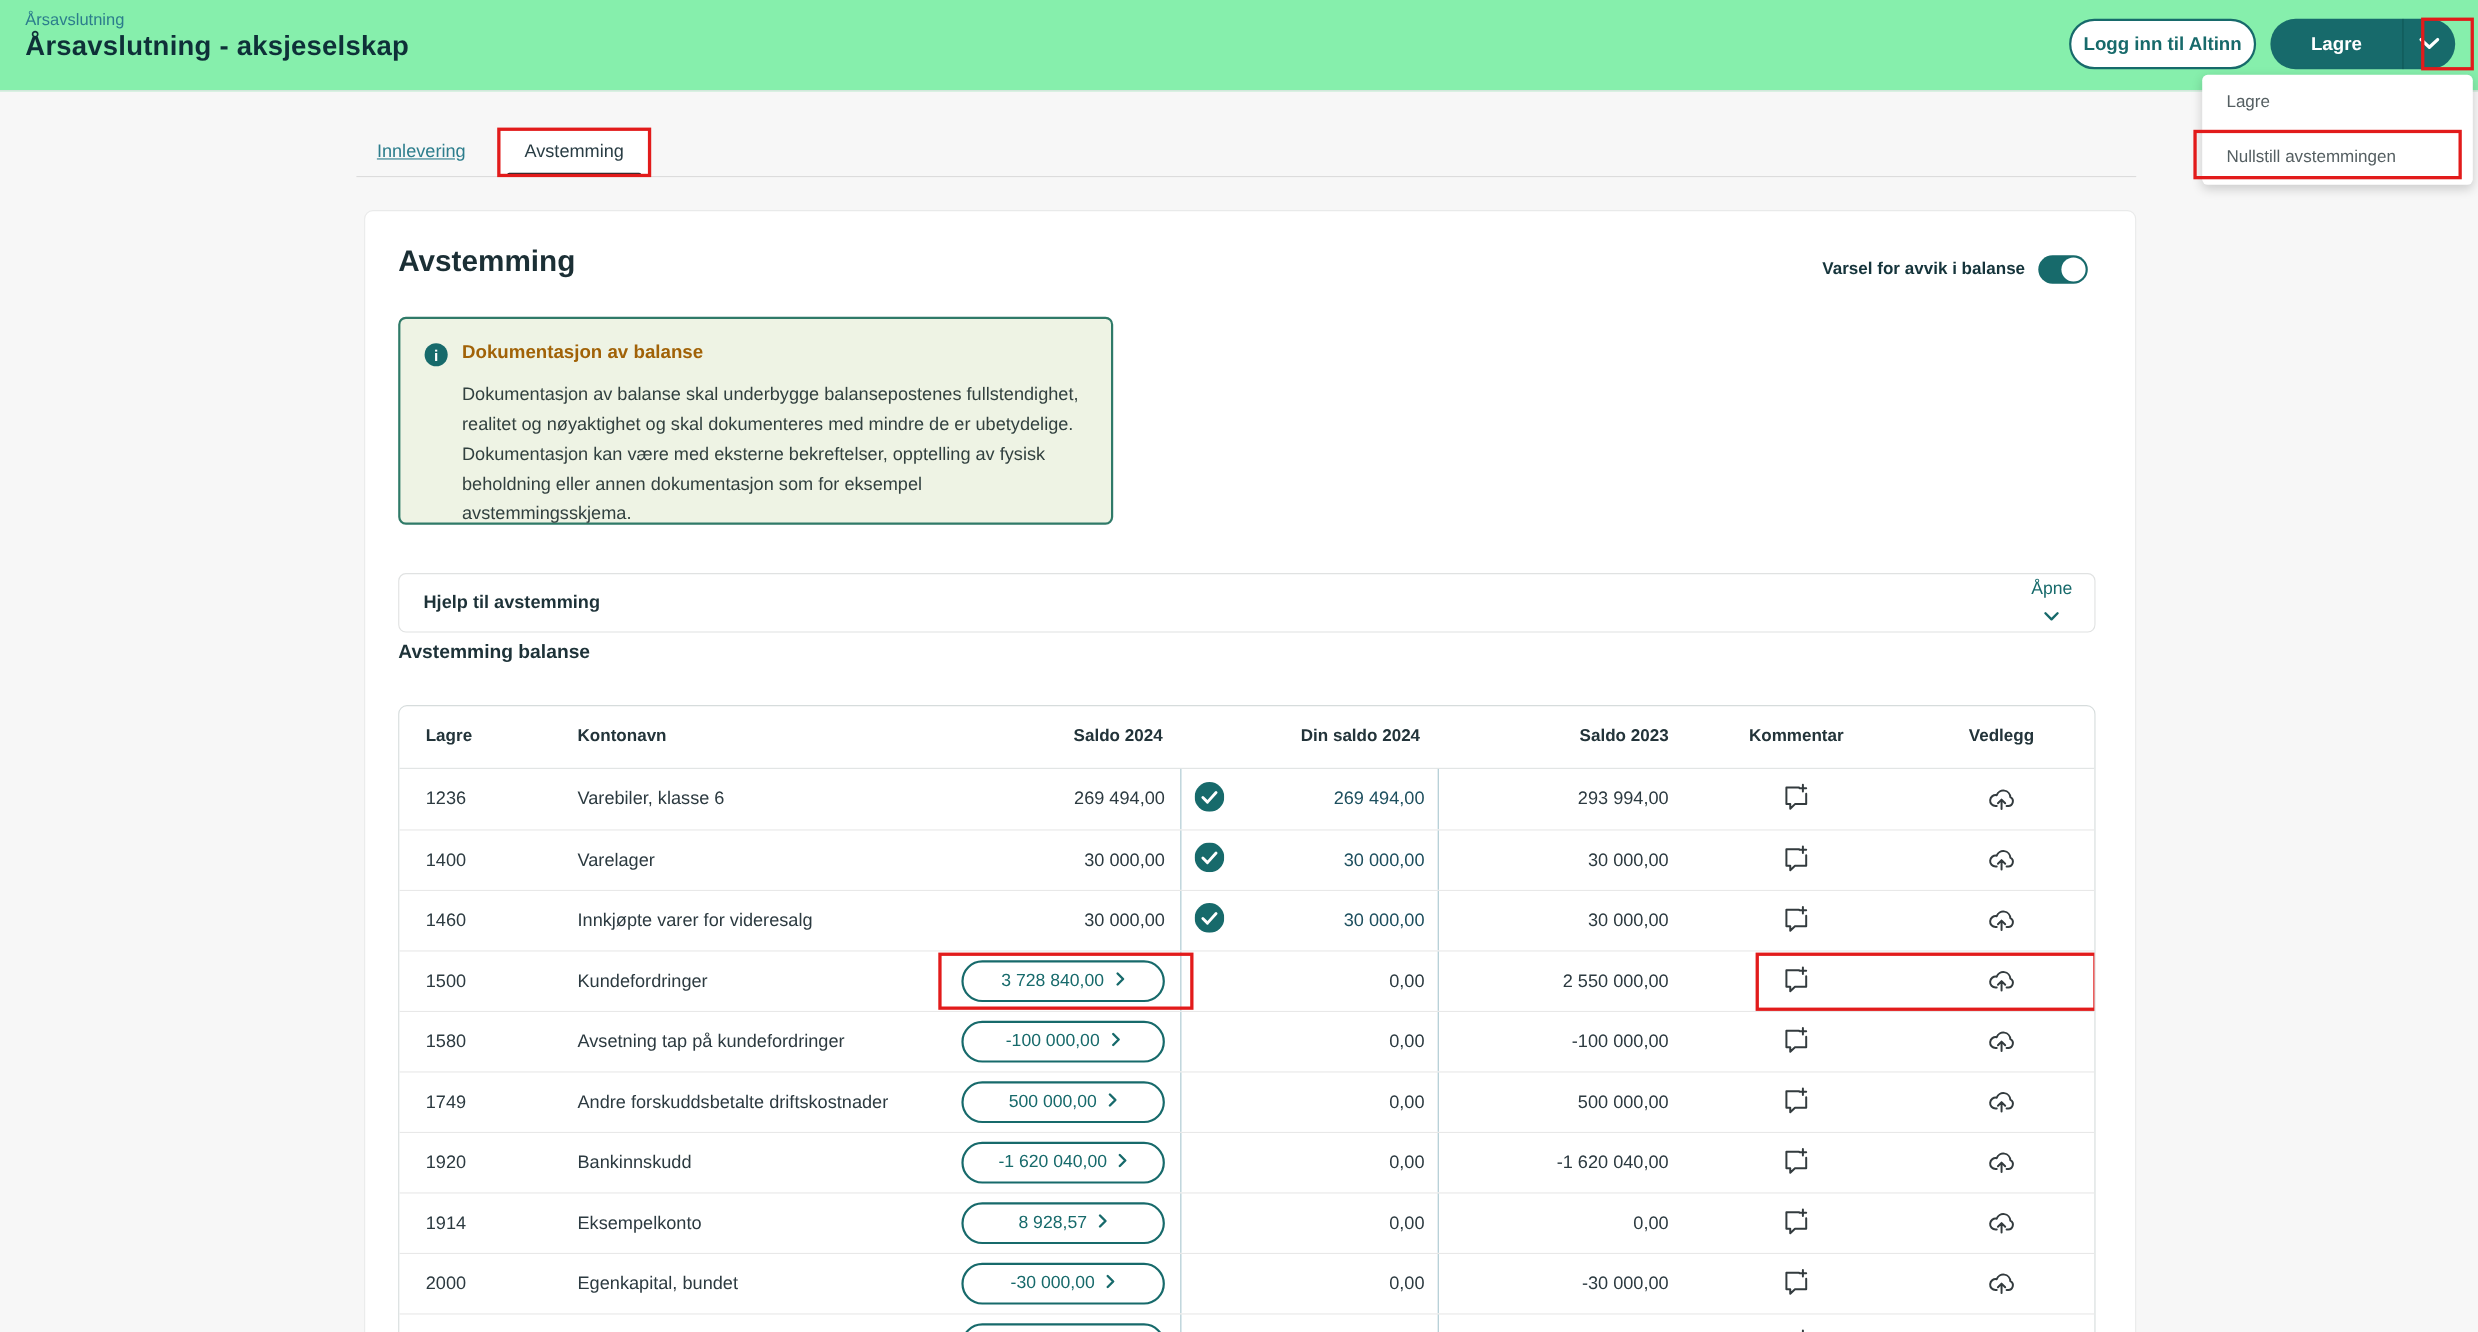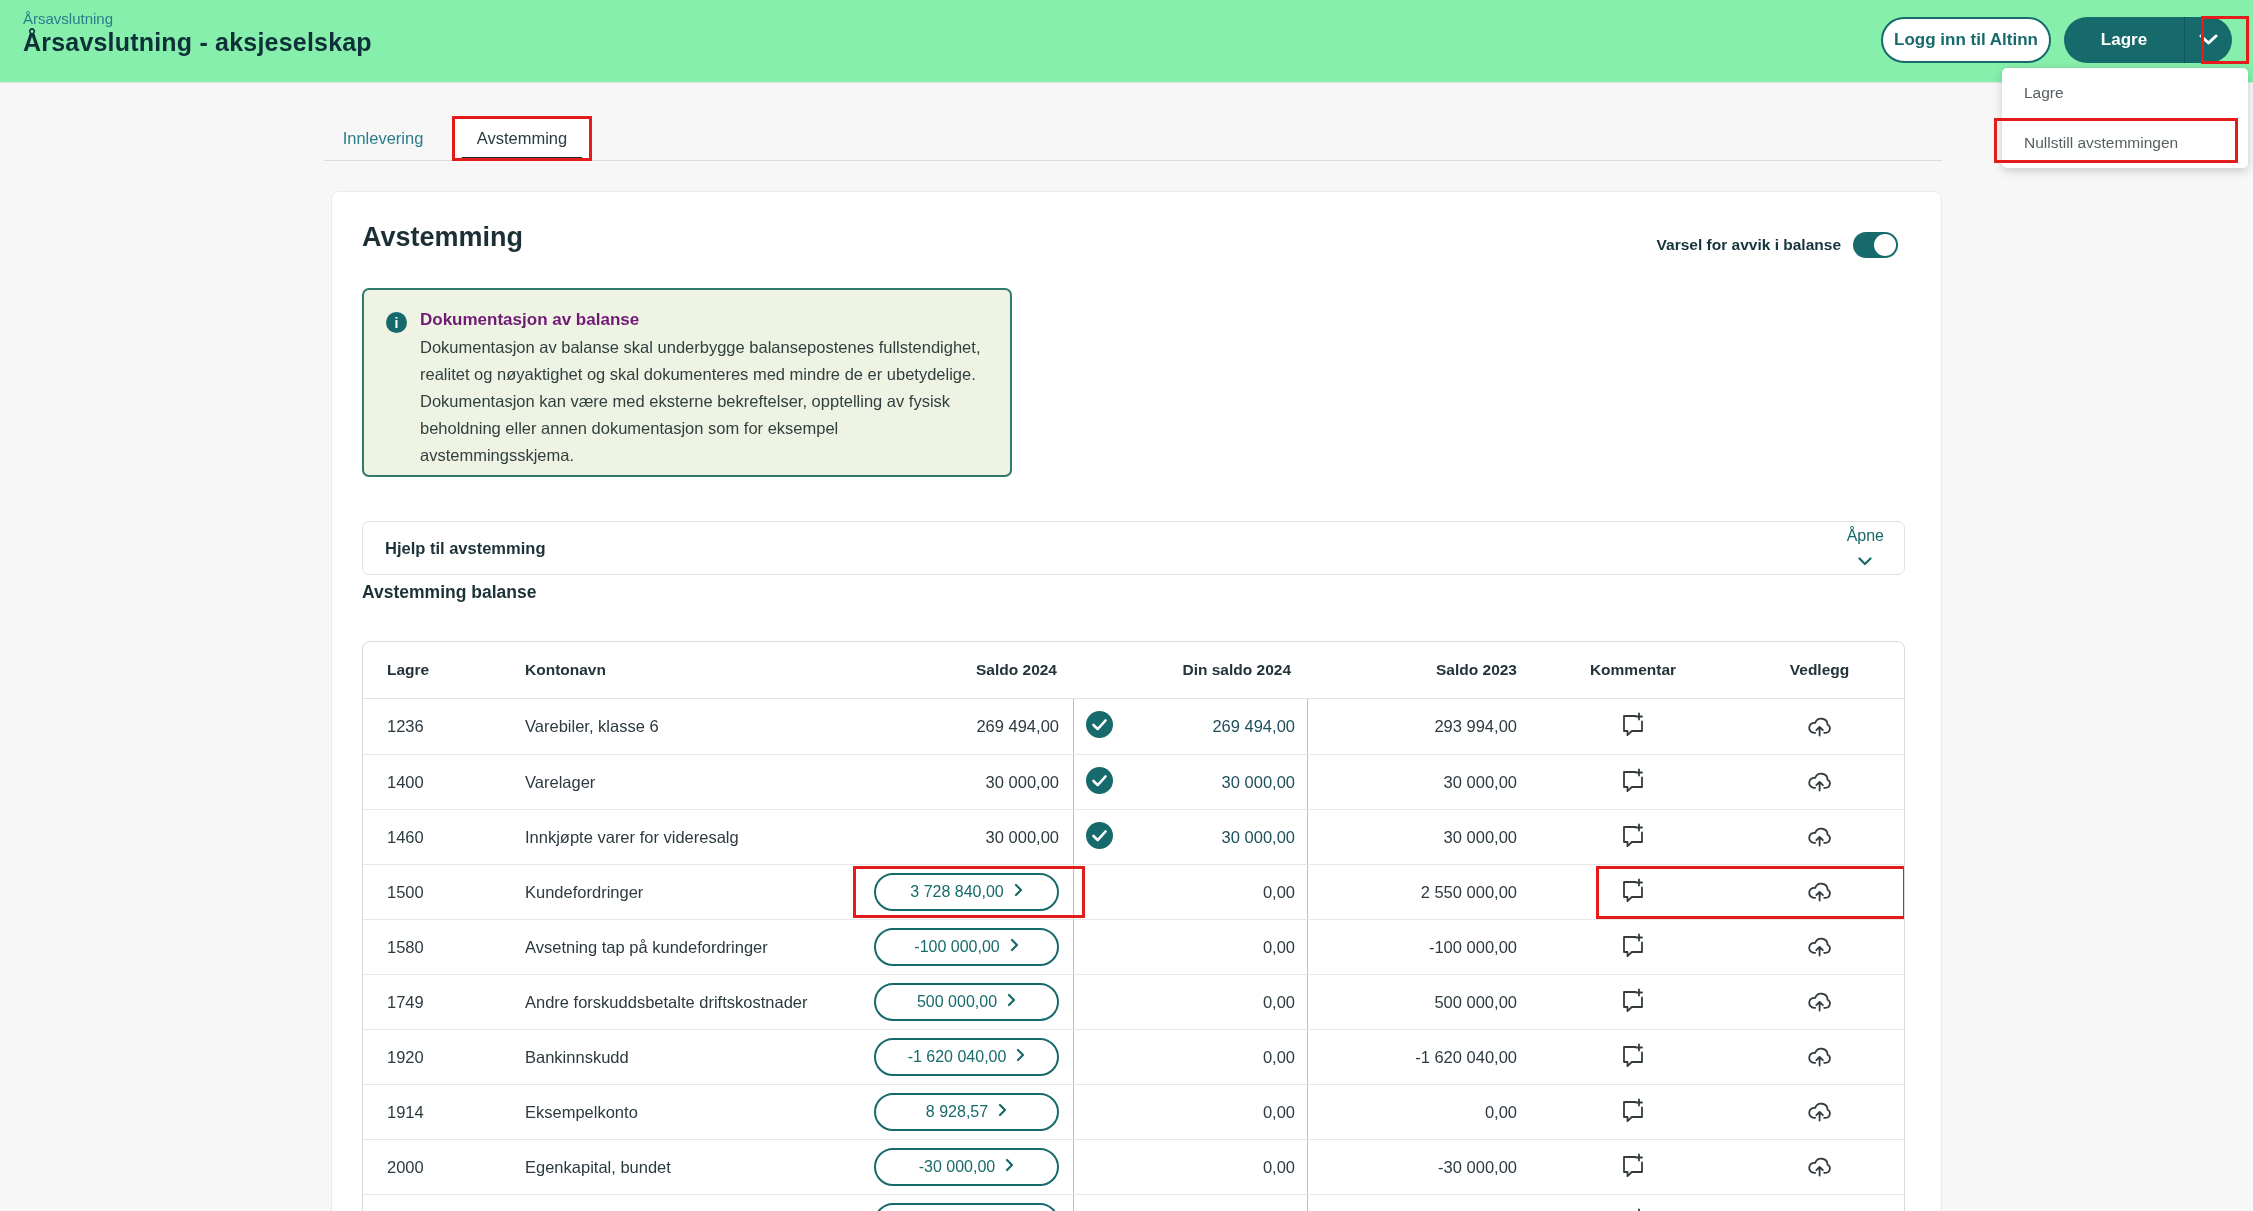--- a/index.html
+++ b/index.html
@@ -18,21 +18,21 @@
     border-radius:23px;background:#fff;color:var(--teal);font-size:17px;font-weight:700;cursor:pointer;}
   .btn-split{position:absolute;left:2064px;top:17px;width:168px;height:46px;border-radius:23px;background:var(--teal);
     display:flex;overflow:hidden;}
   .btn-main{flex:1;border:none;background:transparent;color:#fff;font-size:17px;font-weight:700;cursor:pointer;}
   .btn-caret{width:48px;border:none;border-left:1px solid #0f5657;background:transparent;cursor:pointer;
     display:flex;align-items:center;justify-content:center;}
 
   
   .tab{position:absolute;top:117px;height:43px;display:flex;align-items:center;justify-content:center;
     font-size:16.5px;color:#2c7d8c;cursor:pointer;}
-  .tab.t1{left:325px;width:116px;}
+  .tab.t1{left:325px;width:116px;text-decoration:underline;}
   .tab.t2{left:453px;width:138px;background:#fff;color:#293d44;font-weight:400;}
   .tab.t2::after{content:"";position:absolute;left:8px;right:8px;bottom:-1px;height:4px;background:#1c2c31;border-radius:3px;}
   .tabline{position:absolute;left:324px;top:160px;width:1618px;height:1px;background:#dcdcdc;}
 
   
   .menu{position:absolute;left:2002px;top:68px;width:246px;height:100px;background:#fff;border-radius:5px;
     box-shadow:0 3px 10px rgba(0,0,0,.18);z-index:40;}
   .menu-item{height:50px;display:flex;align-items:center;padding-left:22px;font-size:15.5px;color:#555f62;cursor:pointer;}
 
   
@@ -41,21 +41,21 @@
   .card h2{position:absolute;left:30px;top:30px;font-size:27px;font-weight:700;color:#1b2f35;}
   .toggle-row{position:absolute;right:43px;top:40px;display:flex;align-items:center;gap:12px;}
   .toggle-label{font-size:15.5px;font-weight:700;color:#15343b;}
   .toggle{width:45px;height:26px;border-radius:13px;background:var(--teal);position:relative;cursor:pointer;}
   .toggle .knob{position:absolute;right:2px;top:2px;width:22px;height:22px;border-radius:50%;background:#fff;}
 
   .info-box{position:absolute;left:30px;top:96px;width:650px;height:189px;background:var(--infobg);
     border:2px solid #2f7a68;border-radius:7px;padding:20px 24px 0 22px;display:flex;gap:13px;}
   .info-icon{flex:0 0 21px;width:21px;height:21px;border-radius:50%;background:var(--teal);color:#fff;
     font-size:14px;font-weight:700;display:flex;align-items:center;justify-content:center;margin-top:2px;font-style:normal;}
-  .info-title{font-size:17px;font-weight:700;color:#701a75;margin-bottom:4px;}
+  .info-title{font-size:17px;font-weight:700;color:#a16207;margin-bottom:16px;}
   .info-body{font-size:16.5px;line-height:27px;color:#31403f;max-width:575px;}
 
   .help-row{position:absolute;left:30px;top:307px;width:1543px;height:54px;border:1px solid #e0e2e2;border-radius:7px;
     background:#fff;display:flex;align-items:center;justify-content:space-between;padding:0 20px 0 22px;cursor:pointer;margin-top:22px;}
   .help-label{font-size:16.5px;font-weight:700;color:#1d3238;}
   .open-link{display:flex;align-items:center;gap:7px;color:var(--teal);font-size:16px;flex-direction:column;}
   .card h3{position:absolute;left:30px;top:390px;font-size:17.5px;font-weight:700;color:#1d3238;}
 
   
   .table{position:absolute;left:30px;top:449px;width:1543px;border:1px solid #d6dcdc;border-radius:8px 8px 0 0;

